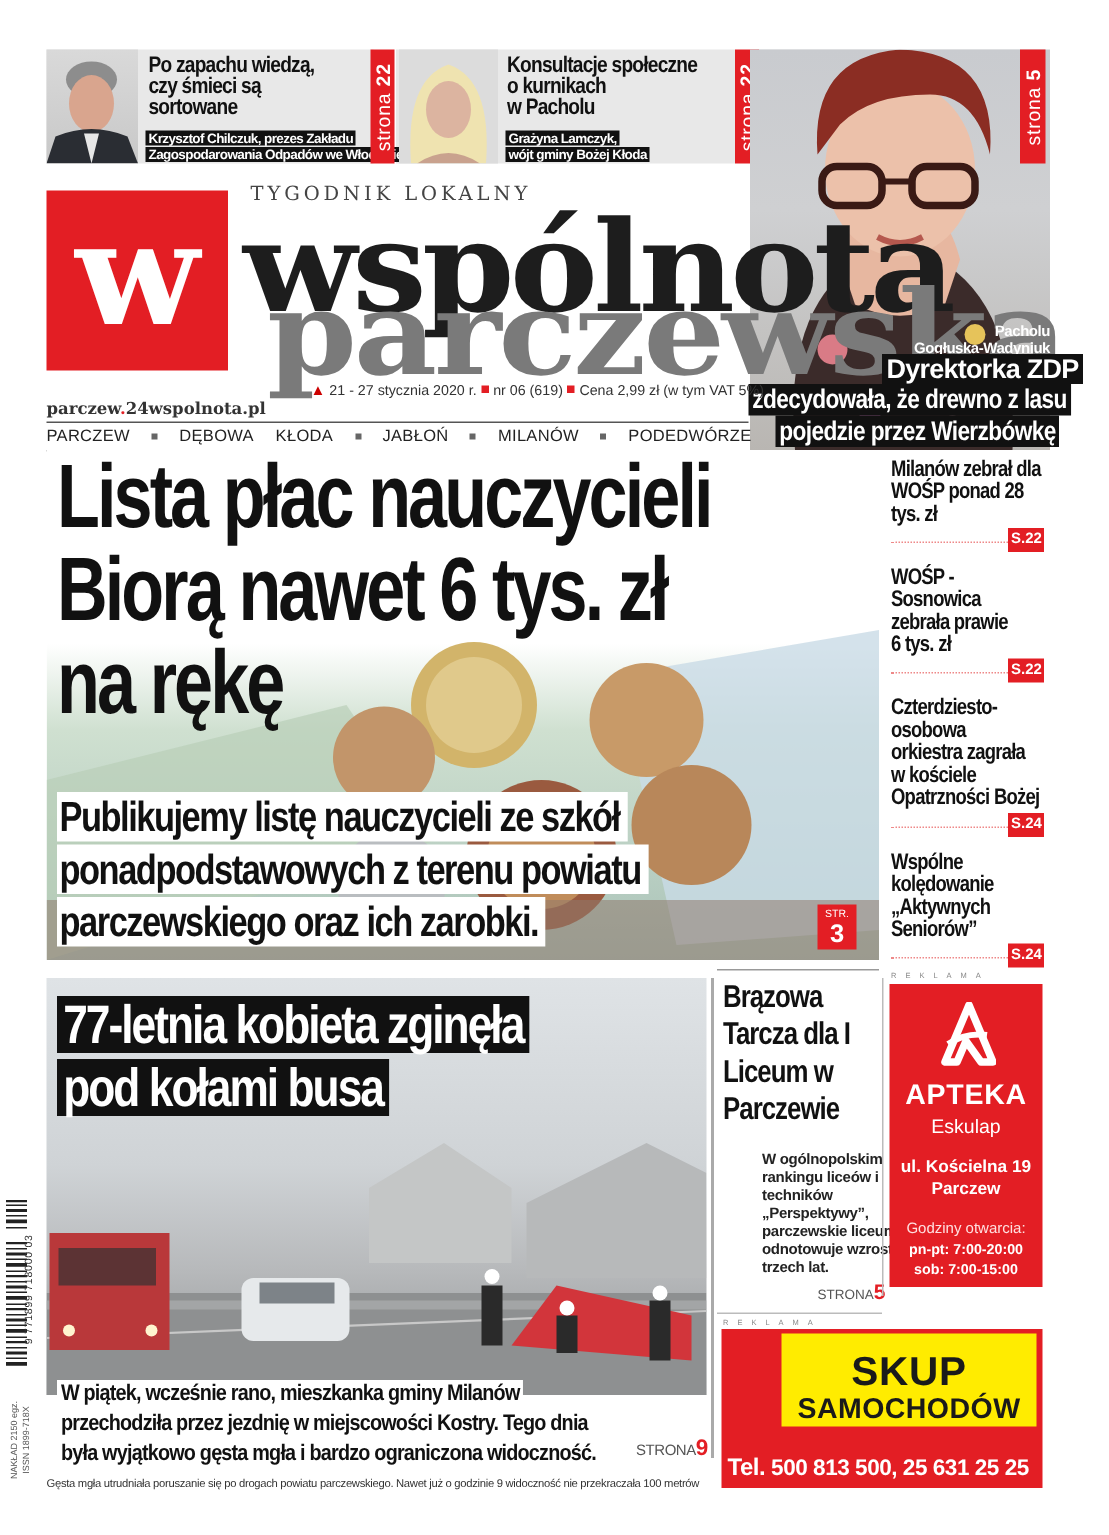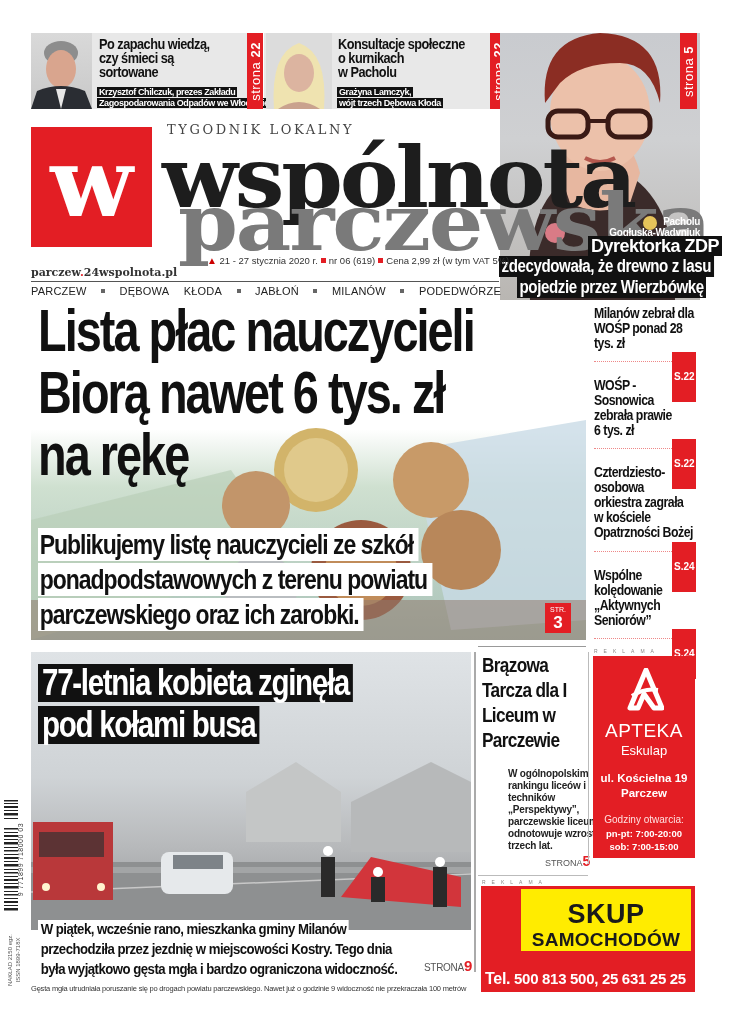--- a/index.html
+++ b/index.html
@@ -37,42 +37,42 @@
   .lead div{display:inline-block;background:#fff;font-weight:700;font-size:28px;line-height:33px;color:#111;letter-spacing:-1.2px;white-space:nowrap;padding:0 6px 0 2px;transform:scaleX(0.82);transform-origin:left top;}
   .str-badge{position:absolute;left:545px;top:603px;width:26px;height:30px;background:#e31e24;color:#fff;text-align:center;}
   .str-badge .s{font-size:7px;display:block;line-height:9px;margin-top:2px;}
   .str-badge .n{font-size:17px;font-weight:700;display:block;line-height:17px;}
   
   .side{position:absolute;left:594px;top:300px;width:102px;}
   .side-item{position:relative;}
   .side-item .t{font-weight:700;font-size:15px;line-height:15px;color:#111;letter-spacing:-0.6px;transform:scaleX(0.82);transform-origin:left top;width:125px;}
   .side-item .rule{position:relative;height:20px;}
   .side-item .rule:before{content:"";position:absolute;left:0;right:24px;top:10px;border-top:1px dotted #e88;}
-  .side-item .pg{position:absolute;right:0;top:1px;background:#e31e24;color:#fff;font-weight:700;font-size:10px;padding:19px 2px;line-height:12px;width:24px;text-align:center;}
+  .side-item .pg{position:absolute;right:0;top:1px;background:#e31e24;color:#fff;font-weight:700;font-size:10px;padding:2px 2px;line-height:12px;width:24px;text-align:center;}
   
   .bus-photo{position:absolute;left:31px;top:652px;width:440px;height:278px;overflow:hidden;background:linear-gradient(180deg,#dfe3e6 0%,#cfd3d6 45%,#b7b9bb 70%,#8f9294 100%);}
   .bus-head{position:absolute;left:38px;}
   .bus-head div{display:block;width:max-content;background:#111;color:#fff;font-weight:700;font-size:36px;line-height:38px;letter-spacing:-1.6px;padding:0 5px;transform:scaleX(0.82);transform-origin:left top;margin-bottom:4px;}
   .bus-lead{position:absolute;left:38px;top:920px;}
   .bus-lead div{display:block;width:max-content;background:#fff;font-weight:700;font-size:15px;line-height:18px;color:#111;letter-spacing:-0.6px;padding:0 3px;transform:scaleX(0.88);transform-origin:left top;margin-bottom:2px;}
   .strona9{position:absolute;left:420px;top:955px;background:#fff;font-size:10px;color:#555;padding:2px 4px;letter-spacing:-0.3px;}
   .strona9 b{color:#e31e24;font-size:15px;font-weight:700;}
   .photo-cap{position:absolute;left:31px;top:984px;font-size:7.5px;color:#333;white-space:nowrap;letter-spacing:-0.2px;}
   .barcode{position:absolute;left:2px;top:798px;width:26px;height:120px;}
   
   .brz-rule{position:absolute;left:478px;top:646px;width:108px;border-top:1px solid #999;}
   .brz-title{position:absolute;left:482px;top:652px;font-weight:700;font-size:21px;line-height:25px;color:#111;letter-spacing:-0.8px;transform:scaleX(0.82);transform-origin:left top;width:130px;}
   .brz-text{position:absolute;left:508px;top:768px;width:110px;font-weight:700;font-size:10px;line-height:12px;color:#222;letter-spacing:-0.2px;}
   .strona5{position:absolute;left:545px;top:853px;font-size:9px;color:#555;}
   .strona5 b{color:#e31e24;font-size:14px;font-weight:700;}
   .vline{position:absolute;background:#aaa;width:2px;}
   .reklama{position:absolute;font-size:5px;letter-spacing:6px;color:#888;}
   
   .apteka{position:absolute;left:593px;top:656px;width:102px;height:202px;background:#e31e24;color:#fff;text-align:center;}
-  .apteka .name{font-weight:400;font-size:19px;margin-top:64px;letter-spacing:0.5px;}
+  .apteka .name{font-weight:700;font-size:19px;margin-top:64px;letter-spacing:0.5px;}
   .apteka .sub{font-size:13px;margin-top:1px;}
   .apteka .addr{font-weight:700;font-size:11.5px;line-height:15px;margin-top:13px;}
   .apteka .hours-l{font-size:10px;margin-top:13px;color:#ffe0e0;}
   .apteka .h{font-weight:700;font-size:9.5px;line-height:13px;}
   
   .skup{position:absolute;left:481px;top:886px;width:214px;height:106px;background:#e31e24;}
   .skup .inner{position:absolute;left:4px;top:3px;right:4px;height:62px;background:#ffec00;text-align:center;margin-left:36px;}
   .skup .l1{font-weight:700;font-size:27px;line-height:30px;margin-top:10px;color:#1a1a1a;letter-spacing:0.5px;}
   .skup .l2{font-weight:700;font-size:19px;line-height:21px;color:#1a1a1a;letter-spacing:0.3px;}
   .skup .tel{position:absolute;left:4px;right:2px;bottom:2px;color:#fff;font-weight:700;font-size:15px;white-space:nowrap;letter-spacing:-0.3px;}
@@ -116,21 +116,21 @@
       <path d="M12 76 Q33 62 54 76 Z" fill="#c9a28e"></path>
     </svg>
   </div>
   <div class="teaser-title" style="left:338px;top:37px;">
     <div>Konsultacje społeczne</div>
     <div>o kurnikach</div>
     <div>w Pacholu</div>
   </div>
   <div class="teaser-caption" style="left:337px;top:87px;">
     <span>Grażyna Lamczyk,</span><br>
-    <span>wójt trzech Dębowa Kłoda</span>
+    <span>wójt gminy Bożej Kłoda</span>
   </div>
   <div class="red-tab" style="left:490px;top:33px;width:16px;height:76px;">
     <span><span>strona</span> <b>22</b></span>
   </div>
 </div>
 
 <div class="woman">
   <svg width="200" height="267" viewBox="0 0 200 267">
     <path d="M30 267 Q20 150 100 130 Q180 150 175 267 Z" fill="#3b2b2a"></path>
     <circle cx="55" cy="200" r="10" fill="#d97b86"></circle>

